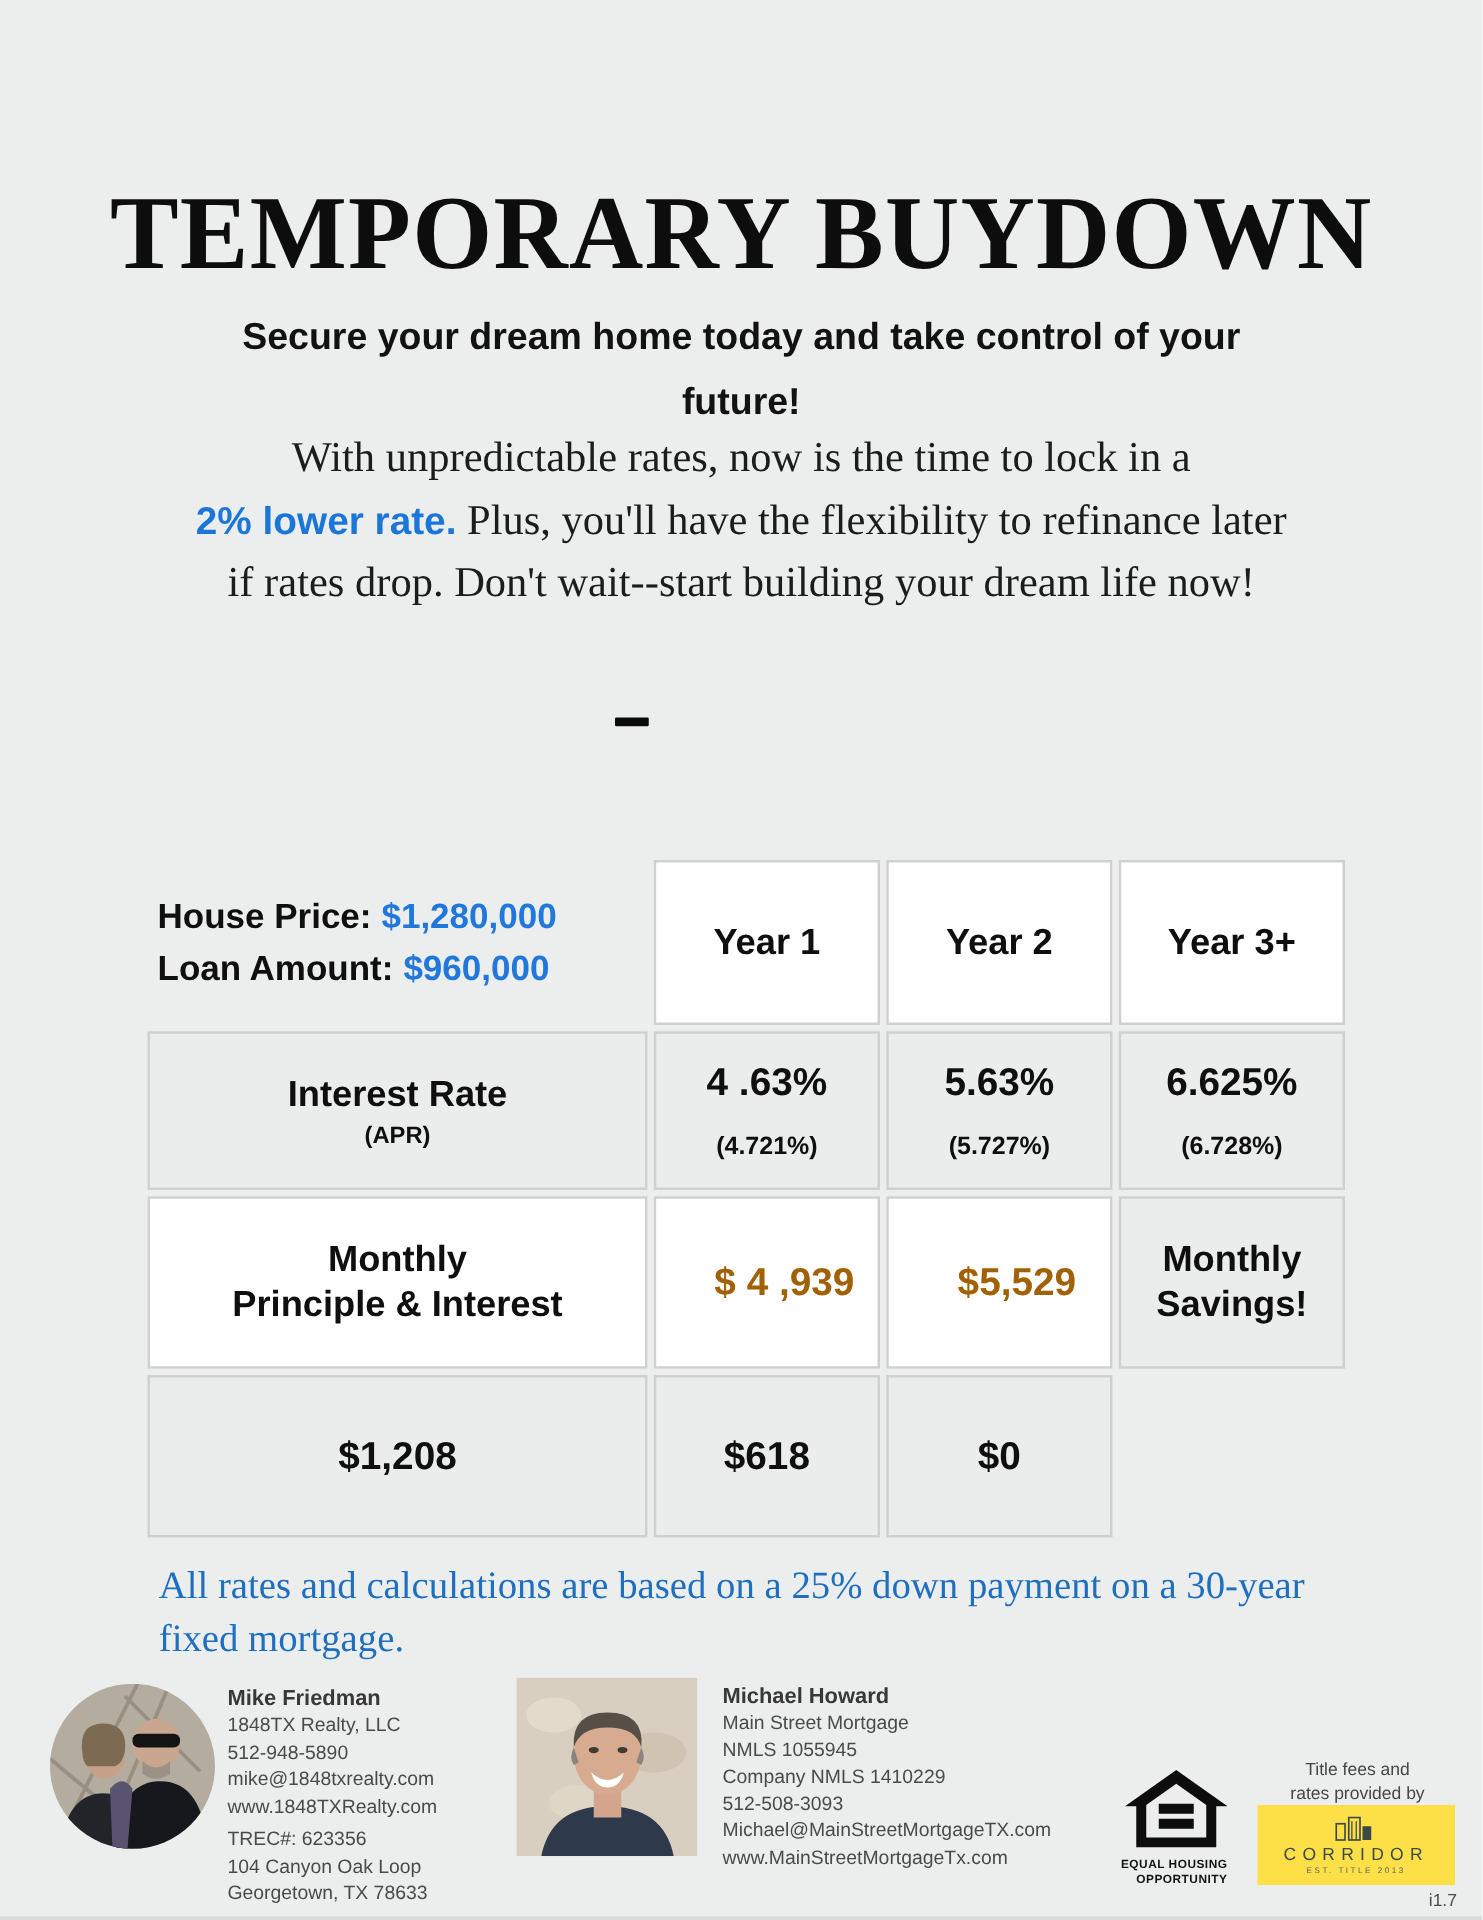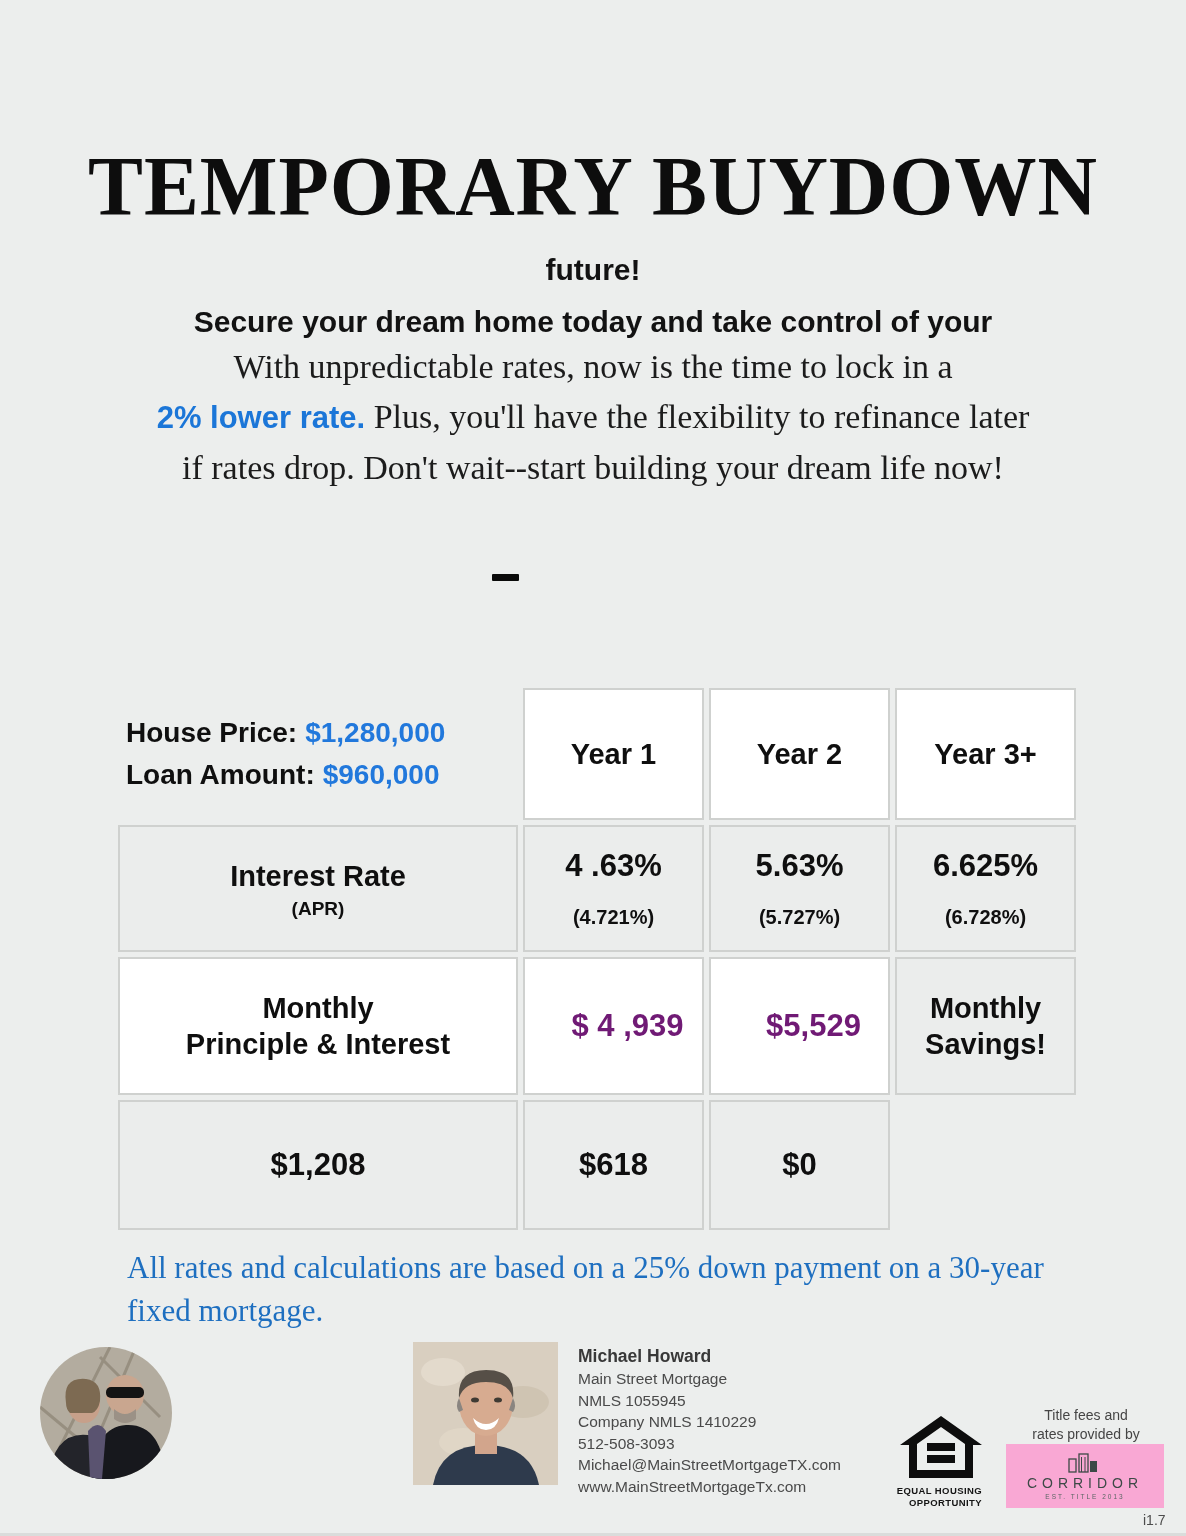--- a/index.html
+++ b/index.html
@@ -54,57 +54,57 @@
   .cell.white{background:#ffffff;}
   .cell.gray{background:#ebedec;}
   .cell.plain{border:none;background:transparent;align-items:flex-start;justify-content:center;padding-left:8px;}
   .hp-line{font-size:28px;font-weight:700;line-height:42px;color:#0f0f0f;white-space:nowrap;}
   .hp-line .val{color:#2178dc;margin-left:8px;}
   .col-head{font-size:29px;font-weight:700;color:#0f0f0f;}
   .row-label{font-size:29px;font-weight:700;color:#0f0f0f;line-height:36px;}
   .row-sublabel{font-size:19px;font-weight:700;color:#0f0f0f;margin-top:4px;}
   .rate-val{font-size:31px;font-weight:700;color:#0f0f0f;}
   .apr-val{font-size:20px;font-weight:700;color:#0f0f0f;margin-top:22px;}
-  .pay-val{font-size:31px;font-weight:700;color:#701a75;padding-left:28px;}
+  .pay-val{font-size:31px;font-weight:700;color:#a16207;padding-left:28px;}
   .save-val{font-size:31px;font-weight:700;color:#0f0f0f;}
   
   .note{
     position:absolute;left:127px;top:1246px;width:940px;
     font-family:"Liberation Serif",serif;
     font-size:31px;line-height:43px;color:#1e6fc0;
   }
   
   .photo-couple{position:absolute;left:40px;top:1347px;width:132px;height:132px;border-radius:50%;overflow:hidden;}
   .photo-man{position:absolute;left:413px;top:1342px;width:145px;height:143px;overflow:hidden;}
   .contact{position:absolute;color:#4a4a4a;font-size:15.5px;line-height:21.5px;}
   .contact-1{left:182px;top:1346px;}
   .contact-2{left:578px;top:1344px;}
   .contact .name{font-size:17.5px;font-weight:700;color:#383838;line-height:24px;}
   .contact .gap{margin-top:5px;}
   .eho{position:absolute;left:896px;top:1416px;width:86px;text-align:right;}
   .eho-caption{font-size:9.5px;font-weight:700;letter-spacing:0.4px;color:#141414;line-height:12px;margin-top:3px;}
   .titlefees{position:absolute;left:1000px;top:1406px;width:172px;text-align:center;
     font-size:14px;line-height:19px;color:#454545;}
-  .corridor{position:absolute;left:1006px;top:1444px;width:158px;height:64px;background:#f9a8d4;
+  .corridor{position:absolute;left:1006px;top:1444px;width:158px;height:64px;background:#fde047;
     display:flex;flex-direction:column;align-items:center;justify-content:center;}
   .corridor-name{font-size:14px;letter-spacing:5px;color:#3c4946;margin-top:2px;}
   .corridor-sub{font-size:6.5px;letter-spacing:2px;color:#5a6664;margin-top:2px;}
   .version{position:absolute;left:1143px;top:1512px;font-size:14px;color:#4c4c4c;}
   .bottom-edge{position:absolute;left:0;bottom:0;width:100%;height:3px;background:#dadcdb;}
 </style>
 </head>
 <body>
 
 <div class="page">
 
   <div class="title">TEMPORARY BUYDOWN</div>
 
   <div class="subtitle">
+    <div>Secure your dream home today and take control of your</div>
     <div>future!</div>
-    <div>Secure your dream home today and take control of your</div>
   </div>
 
   <div class="intro">
     <div>With unpredictable rates, now is the time to lock in a</div>
     <div>
       <span class="highlight">2% lower rate.</span>
       <span>Plus, you'll have the flexibility to refinance later</span>
     </div>
     <div>if rates drop. Don't wait--start building your dream life now!</div>
   </div>
@@ -169,20 +169,30 @@
       <ellipse cx="44" cy="58" rx="16" ry="18" fill="#c7a08a"></ellipse>
       <path d="M26 56 q-4 -26 20 -24 q16 2 14 22 q-2 10 -8 12 l-22 0 q-4 -4 -4 -10z" fill="#7d6a52"></path>
       <ellipse cx="85" cy="48" rx="19" ry="20" fill="#c9a68f"></ellipse>
       <rect x="66" y="40" width="38" height="11" rx="5" fill="#141414"></rect>
       <path d="M74 62 q11 10 22 0 l0 10 q-11 8 -22 0z" fill="#9b9186"></path>
       <path d="M8 132 q6 -48 40 -44 q20 2 26 18 l6 126z" fill="#23242a"></path>
       <path d="M52 132 q2 -52 34 -54 q36 -2 40 54z" fill="#17181d"></path>
       <path d="M48 84 q10 -12 18 0 l-4 48 l-12 0z" fill="#5a5370"></path>
     </svg>
   </div>
+  <div class="contact contact-1">
+    <div class="name">Mike Friedman</div>
+    <div>1848TX Realty, LLC</div>
+    <div>512-948-5890</div>
+    <div>mike@1848txrealty.com</div>
+    <div>www.1848TXRealty.com</div>
+    <div class="gap">TREC#: 623356</div>
+    <div>104 Canyon Oak Loop</div>
+    <div>Georgetown, TX 78633</div>
+  </div>
 
   <div class="photo-man">
     <svg width="145" height="143" viewBox="0 0 145 143">
       <rect width="145" height="143" fill="#d9cfc0"></rect>
       <ellipse cx="30" cy="30" rx="22" ry="14" fill="#e3dacc"></ellipse>
       <ellipse cx="110" cy="60" rx="26" ry="16" fill="#cfc4b2"></ellipse>
       <ellipse cx="50" cy="100" rx="24" ry="14" fill="#e0d6c6"></ellipse>
       <path d="M20 143 q8 -40 52 -40 q46 0 54 40z" fill="#2e3a4c"></path>
       <rect x="62" y="88" width="22" height="24" fill="#d2a58c"></rect>
       <ellipse cx="73" cy="62" rx="27" ry="32" fill="#d7ab90"></ellipse>

